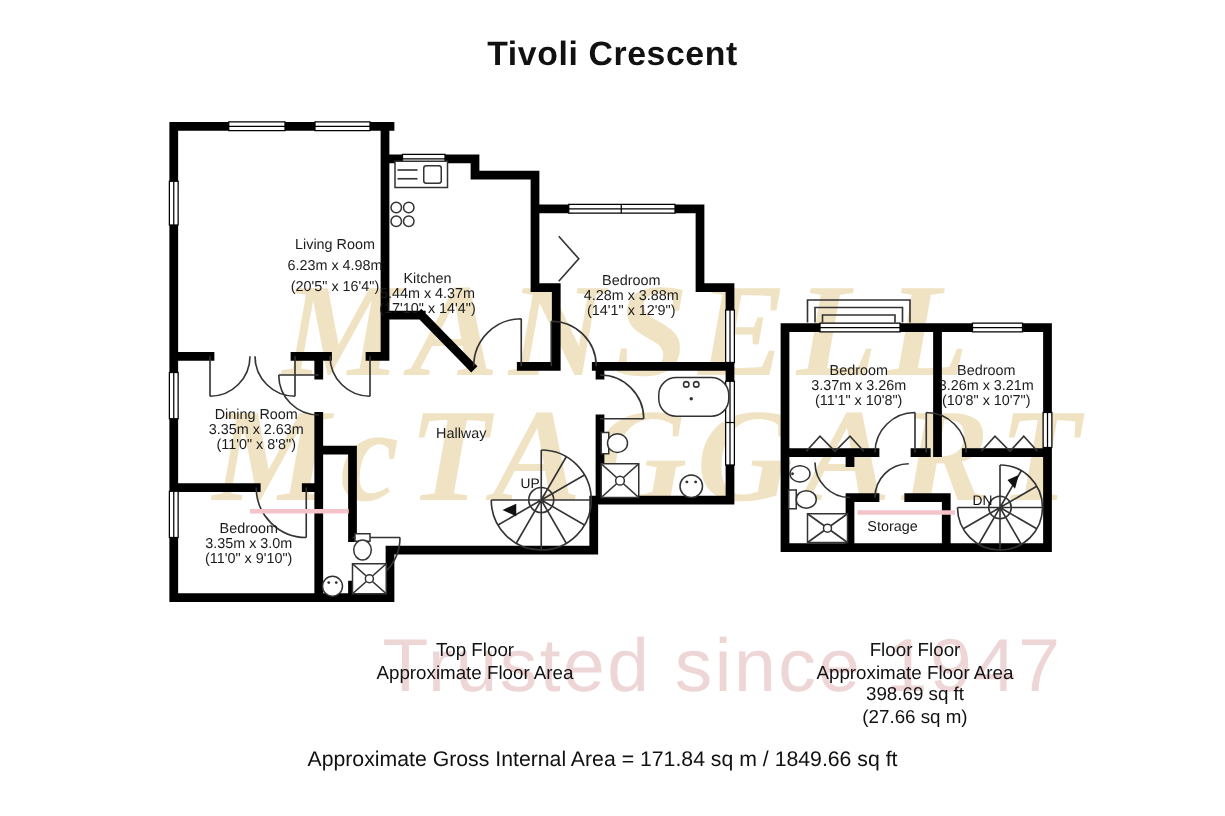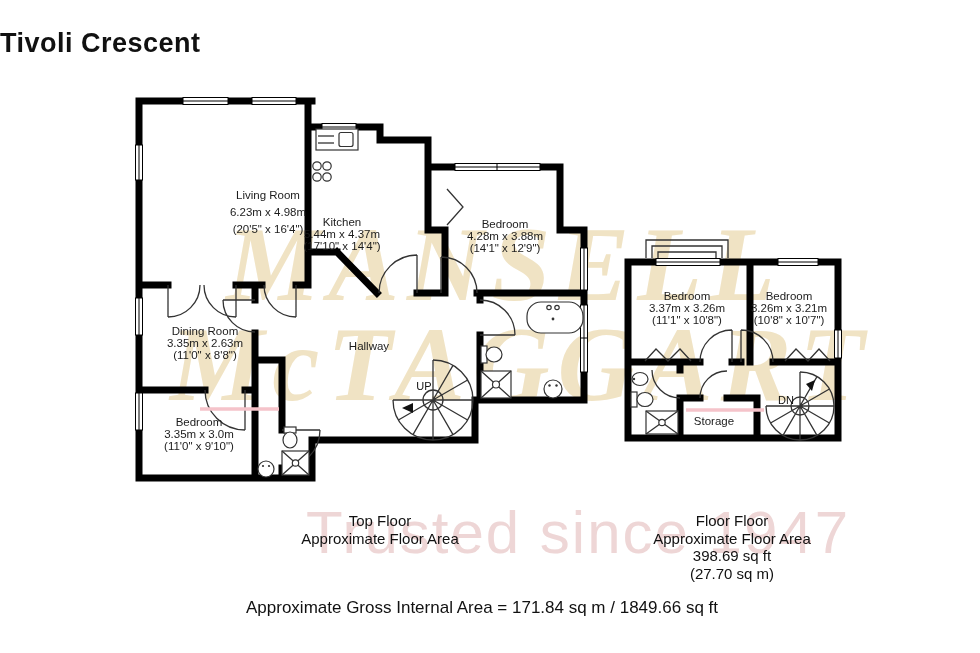--- a/index.html
+++ b/index.html
@@ -1,21 +1,21 @@
 <!DOCTYPE html>
 <html><head>
 <meta charset="utf-8">
 <style>
   html,body{margin:0;padding:0}
   body{
     width:980px;height:653px;position:relative;background:#fff;
     font-family:"Liberation Sans",sans-serif;overflow:hidden;color:#111;
   }
   .title{
-    position:absolute;top:28px;left:0;width:980px;text-align:left;
+    position:absolute;top:28px;left:0;width:980px;text-align:center;
     font-size:27px;font-weight:bold;letter-spacing:.5px;
   }
   svg.plan{position:absolute;left:0;top:0}
   .caption{position:absolute;width:320px;text-align:center;font-size:15px;line-height:17.5px}
   .caption-top{left:220px;top:512px}
   .caption-third{left:572px;top:512px}
   .footer{position:absolute;left:0;top:596px;width:964px;text-align:center;font-size:17px;line-height:23px}
   
   .wall{stroke:#000;stroke-width:7;fill:none;stroke-linecap:square}
   .thin{stroke:#333;stroke-width:1.3;fill:none}
@@ -274,18 +274,18 @@
 
 <div class="caption caption-top">
   <div>Top Floor</div>
   <div>Approximate Floor Area</div>
 </div>
 
 <div class="caption caption-third">
   <div>Floor Floor</div>
   <div>Approximate Floor Area</div>
   <div>398.69 sq ft</div>
-  <div>(27.70 sq m)</div>
+  <div>(27.66 sq m)</div>
 </div>
 
 <div class="footer">
   <div>Approximate Gross Internal Area = 171.84 sq m / 1849.66 sq ft</div>
 </div>
 
 </body></html>

